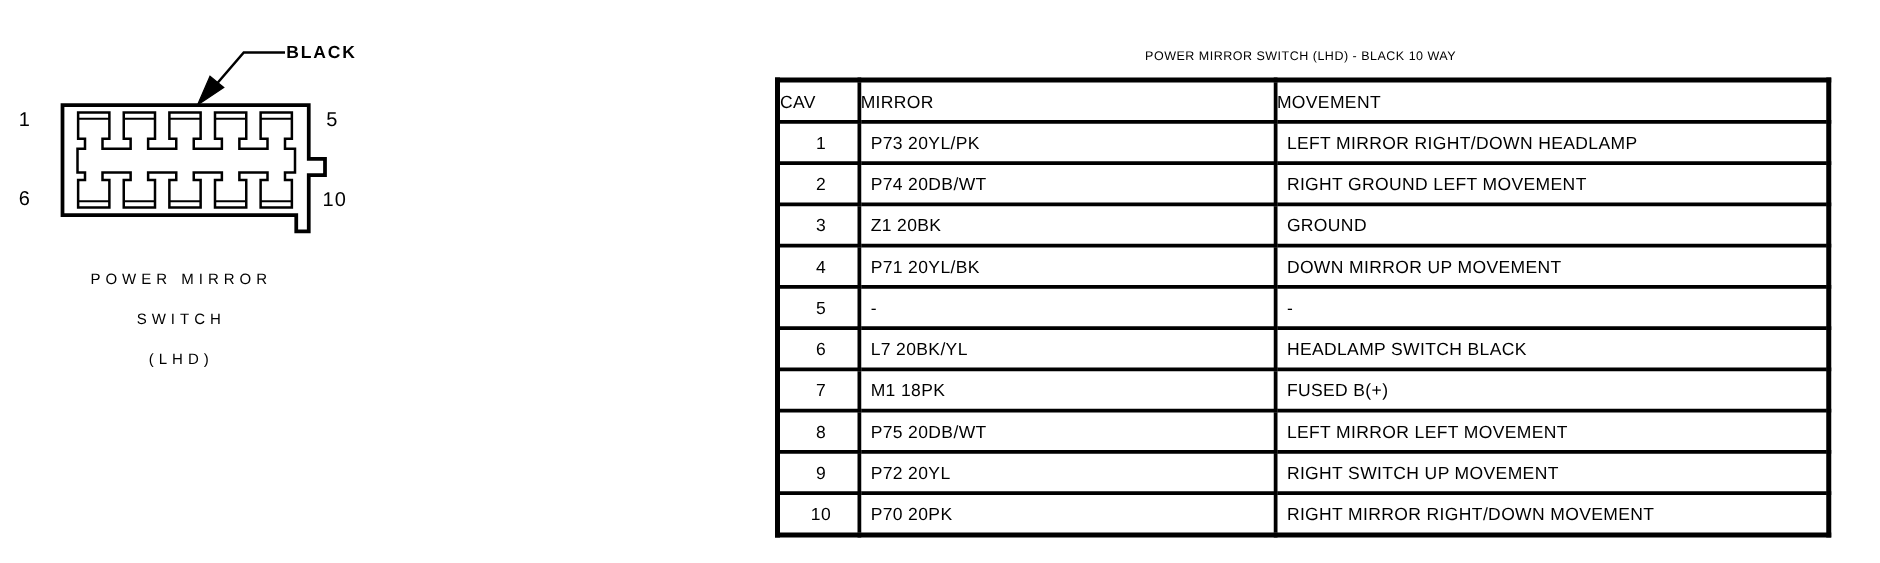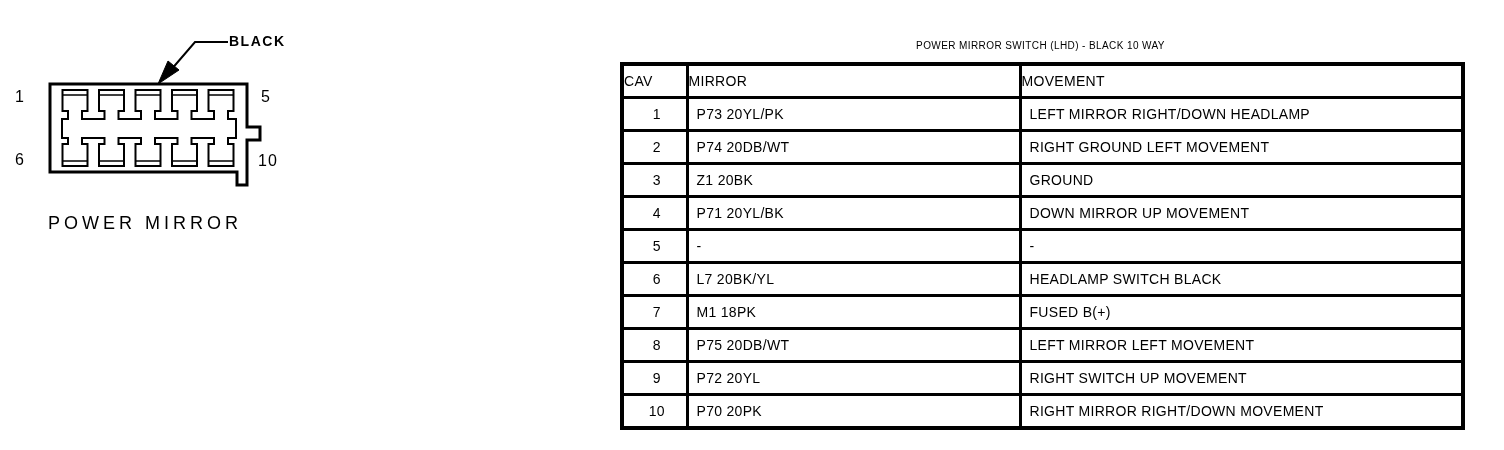--- a/index.html
+++ b/index.html
@@ -47,21 +47,21 @@
   .pin-5  { left: 261px; top: 89px;  }
   .pin-6  { left: 15px;  top: 152px; }
   .pin-10 { left: 258px; top: 153px; }
 
   .connector-caption {
     position: absolute;
     left: 20px;
     top: 207px;
     width: 250px;
     text-align: center;
-    font-size: 18px;
+    font-size: 12px;
     line-height: 32px;
     letter-spacing: 4px;
   }
   .connector-caption div { white-space: nowrap; }
 
   
   .table-wrap {
     position: absolute;
     left: 620px;
     top: 37px;
@@ -128,20 +128,22 @@
 
   <span class="black-label">BLACK</span>
 
   <span class="pin-label pin-1">1</span>
   <span class="pin-label pin-5">5</span>
   <span class="pin-label pin-6">6</span>
   <span class="pin-label pin-10">10</span>
 
   <div class="connector-caption">
     <div>POWER MIRROR</div>
+    <div>SWITCH</div>
+    <div>(LHD)</div>
   </div>
 </div>
 
 <div class="table-wrap">
   <div class="table-title">POWER MIRROR SWITCH (LHD) - BLACK 10 WAY</div>
 
   <table class="pinout">
     <colgroup>
       <col style="width:65px">
       <col style="width:333px">

